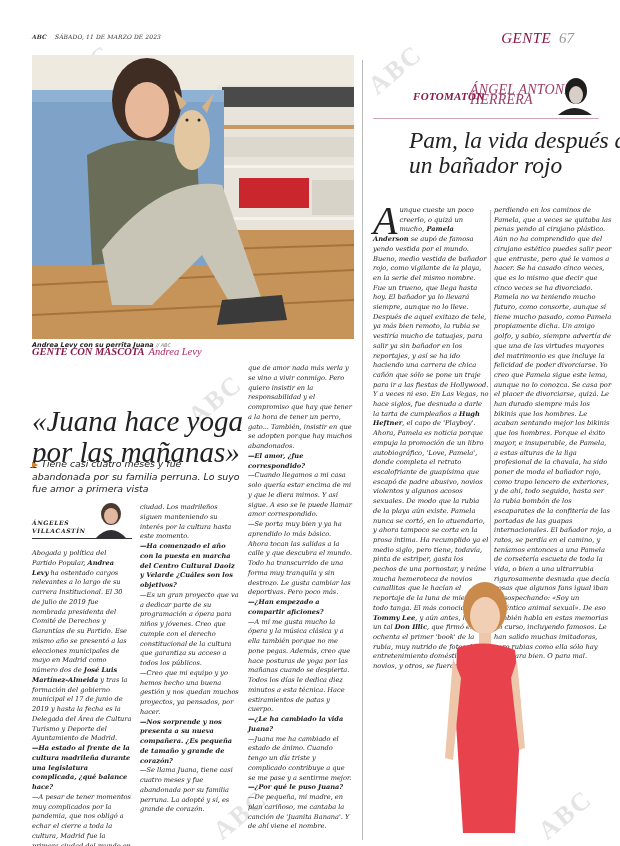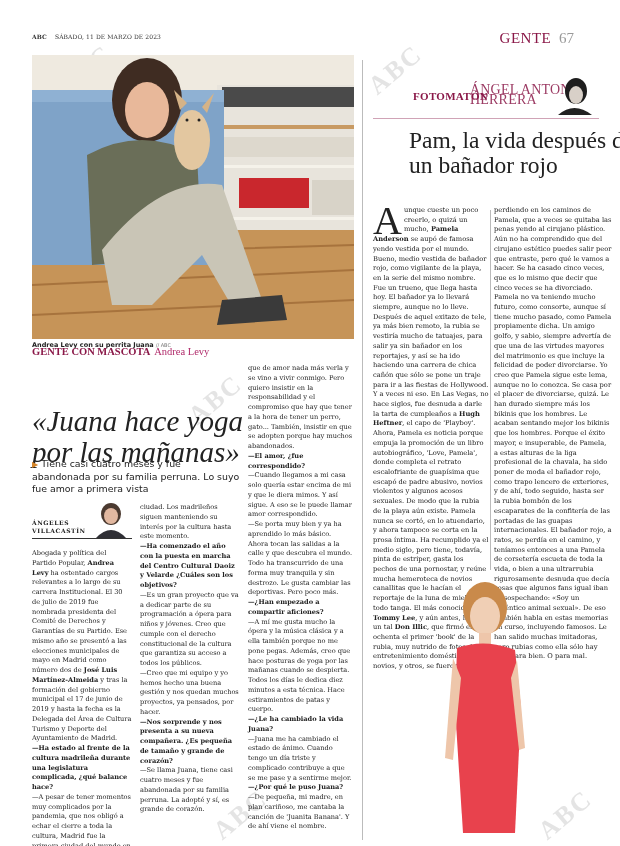--- a/index.html
+++ b/index.html
@@ -1,18 +1,18 @@
 <!DOCTYPE html>
 <html><head>
 <meta charset="utf-8">
 <style>
   html, body { margin:0; padding:0; }
   body { width:620px; height:846px; background:#ffffff; position:relative; overflow:hidden;
          font-family:"DejaVu Serif", serif; color:#222; }
-  .abs { position:absolute; }
+  .abs { position:absolute;font-style:italic; }
   
   .hdr-left { left:32px; top:33px; font-size:6px; color:#333; letter-spacing:0.1px; }
   .hdr-left b { font-weight:bold; margin-right:6px; }
   .hdr-right { right:46px; top:30px; font-size:15px; font-family:"Liberation Serif", serif; }
   .hdr-right .sec { color:#8a1848; letter-spacing:0.5px; }
   .hdr-right .pg { color:#999; margin-left:4px; }
 
   
   .photo { left:32px; top:55px; width:322px; height:284px; overflow:hidden; background:#ede8df; }
   .caption { left:32px; top:341px; font-size:6.5px; color:#222; font-family:"DejaVu Sans", sans-serif; font-weight:bold; }

